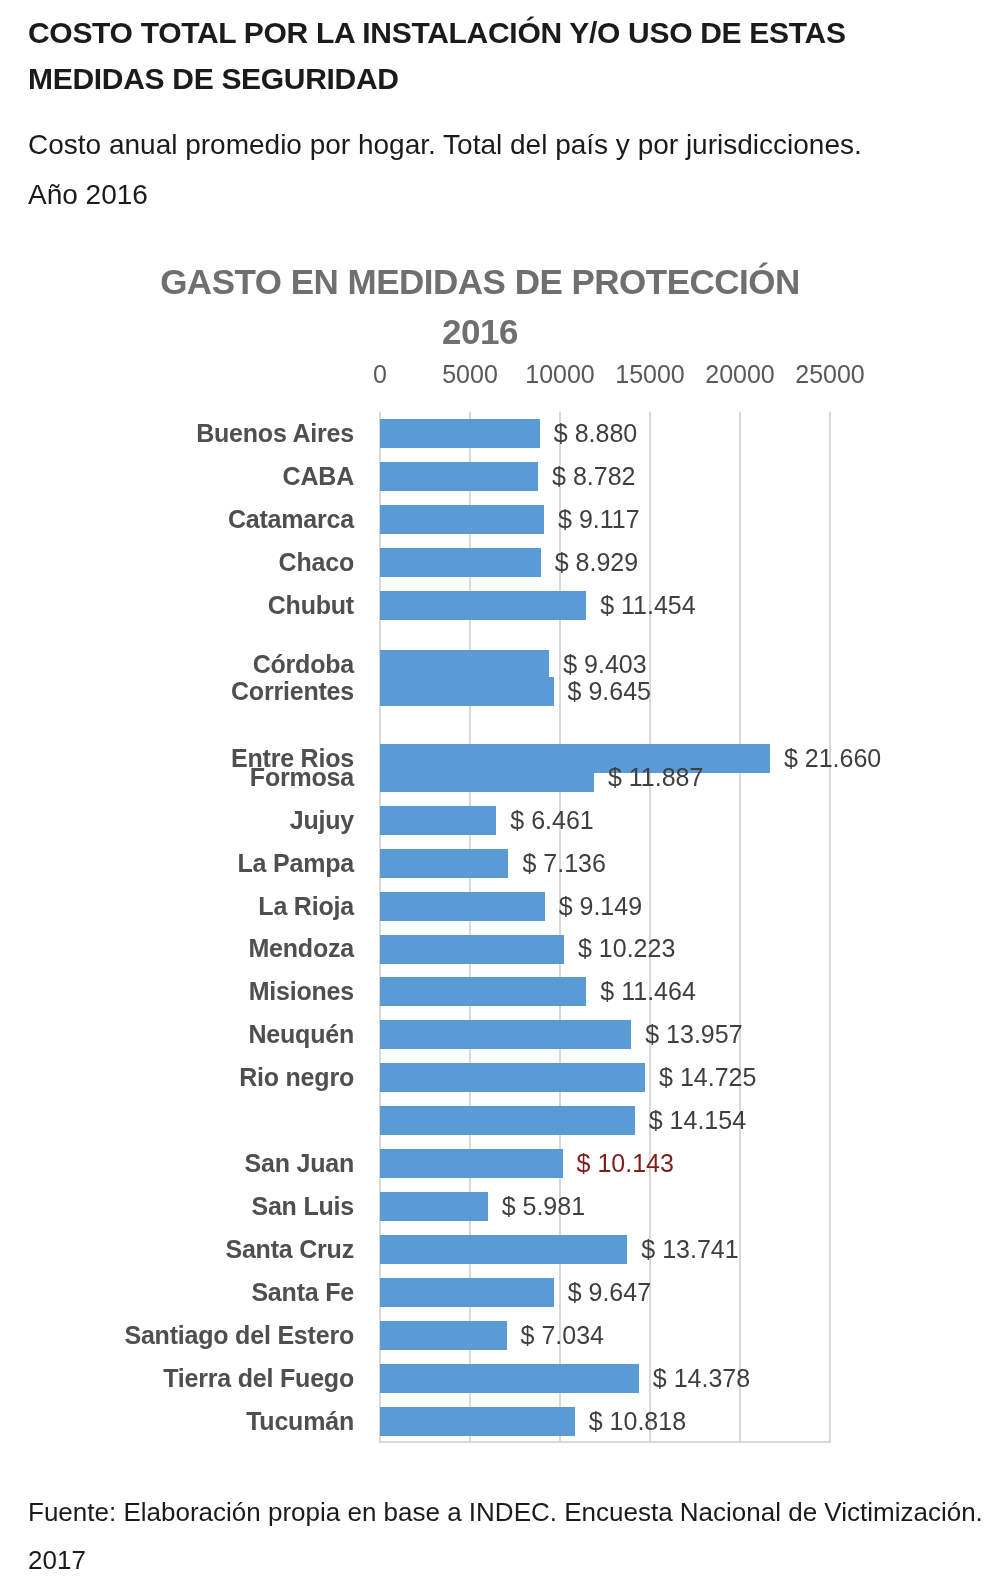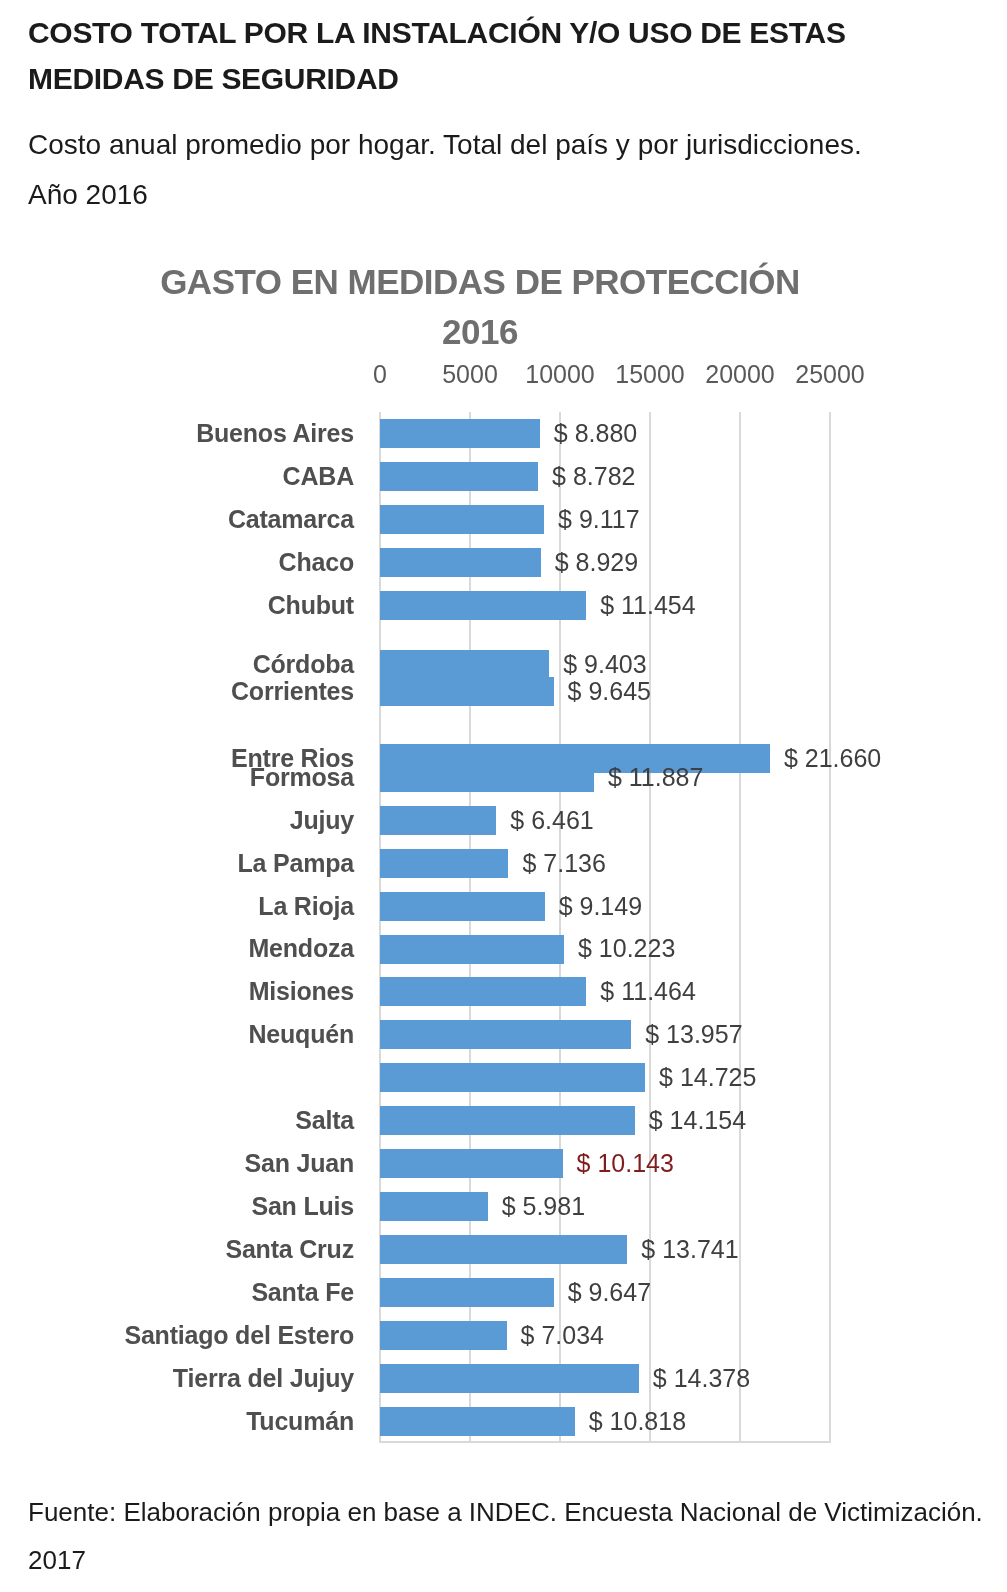--- a/index.html
+++ b/index.html
@@ -150,25 +150,25 @@
     <div class="cat-label" style="color: rgb(79, 79, 79);">Misiones</div>
     <div class="bar" style="left: 380px; top: 7px; width: 206.352px; height: 29px; background: rgb(91, 155, 213);"></div>
     <div class="val-label" style="left: 600.352px; color: rgb(63, 63, 63);">$ 11.464</div>
   </div>
       <div class="bar-row" style="top: 601.417px; height: 42.9583px; padding-left: 28px;">
     <div class="cat-label" style="color: rgb(79, 79, 79);">Neuquén</div>
     <div class="bar" style="left: 380px; top: 7px; width: 251.226px; height: 29px; background: rgb(91, 155, 213);"></div>
     <div class="val-label" style="left: 645.226px; color: rgb(63, 63, 63);">$ 13.957</div>
   </div>
       <div class="bar-row" style="top: 644.375px; height: 42.9583px;">
+    <div class="cat-label" style="color: rgb(79, 79, 79);">Rio negro</div>
     <div class="bar" style="left: 380px; top: 7px; width: 265.05px; height: 29px; background: rgb(91, 155, 213);"></div>
     <div class="val-label" style="left: 659.05px; color: rgb(63, 63, 63);">$ 14.725</div>
   </div>
       <div class="bar-row" style="top: 687.333px; height: 42.9583px;">
-    <div class="cat-label" style="color: rgb(79, 79, 79);">Salta</div>
     <div class="bar" style="left: 380px; top: 7px; width: 254.772px; height: 29px; background: rgb(91, 155, 213);"></div>
     <div class="val-label" style="left: 648.772px; color: rgb(63, 63, 63);">$ 14.154</div>
   </div>
       <div class="bar-row" style="top: 730.292px; height: 42.9583px;">
     <div class="cat-label" style="color: rgb(79, 79, 79);">San Juan</div>
     <div class="bar" style="left: 380px; top: 7px; width: 182.574px; height: 29px; background: rgb(91, 155, 213);"></div>
     <div class="val-label" style="left: 576.574px; color: #7f1d1d;">$ 10.143</div>
   </div>
       <div class="bar-row" style="top: 773.25px; height: 42.9583px;">
     <div class="cat-label" style="color: rgb(79, 79, 79);">San Luis</div>
@@ -184,21 +184,21 @@
     <div class="cat-label" style="color: rgb(79, 79, 79);">Santa Fe</div>
     <div class="bar" style="left: 380px; top: 7px; width: 173.646px; height: 29px; background: rgb(91, 155, 213);"></div>
     <div class="val-label" style="left: 567.646px; color: rgb(63, 63, 63);">$ 9.647</div>
   </div>
       <div class="bar-row" style="top: 902.125px; height: 42.9583px;">
     <div class="cat-label" style="color: rgb(79, 79, 79);">Santiago del Estero</div>
     <div class="bar" style="left: 380px; top: 7px; width: 126.612px; height: 29px; background: rgb(91, 155, 213);"></div>
     <div class="val-label" style="left: 520.612px; color: rgb(63, 63, 63);">$ 7.034</div>
   </div>
       <div class="bar-row" style="top: 945.083px; height: 42.9583px;">
-    <div class="cat-label" style="color: rgb(79, 79, 79);">Tierra del Jujuy</div>
+    <div class="cat-label" style="color: rgb(79, 79, 79);">Tierra del Fuego</div>
     <div class="bar" style="left: 380px; top: 7px; width: 258.804px; height: 29px; background: rgb(91, 155, 213);"></div>
     <div class="val-label" style="left: 652.804px; color: rgb(63, 63, 63);">$ 14.378</div>
   </div>
       <div class="bar-row" style="top: 988.042px; height: 42.9583px;">
     <div class="cat-label" style="color: rgb(79, 79, 79);">Tucumán</div>
     <div class="bar" style="left: 380px; top: 7px; width: 194.724px; height: 29px; background: rgb(91, 155, 213);"></div>
     <div class="val-label" style="left: 588.724px; color: rgb(63, 63, 63);">$ 10.818</div>
   </div>
     </div>
 </div>

